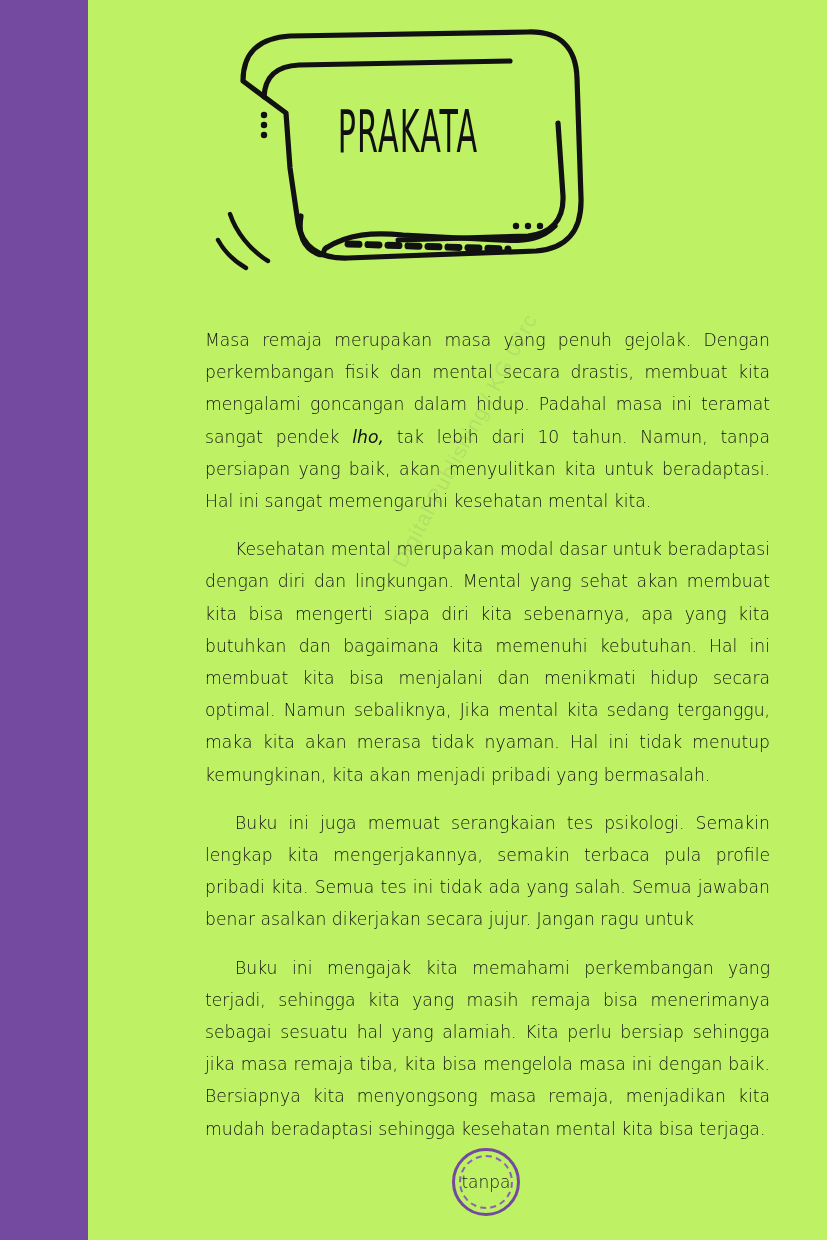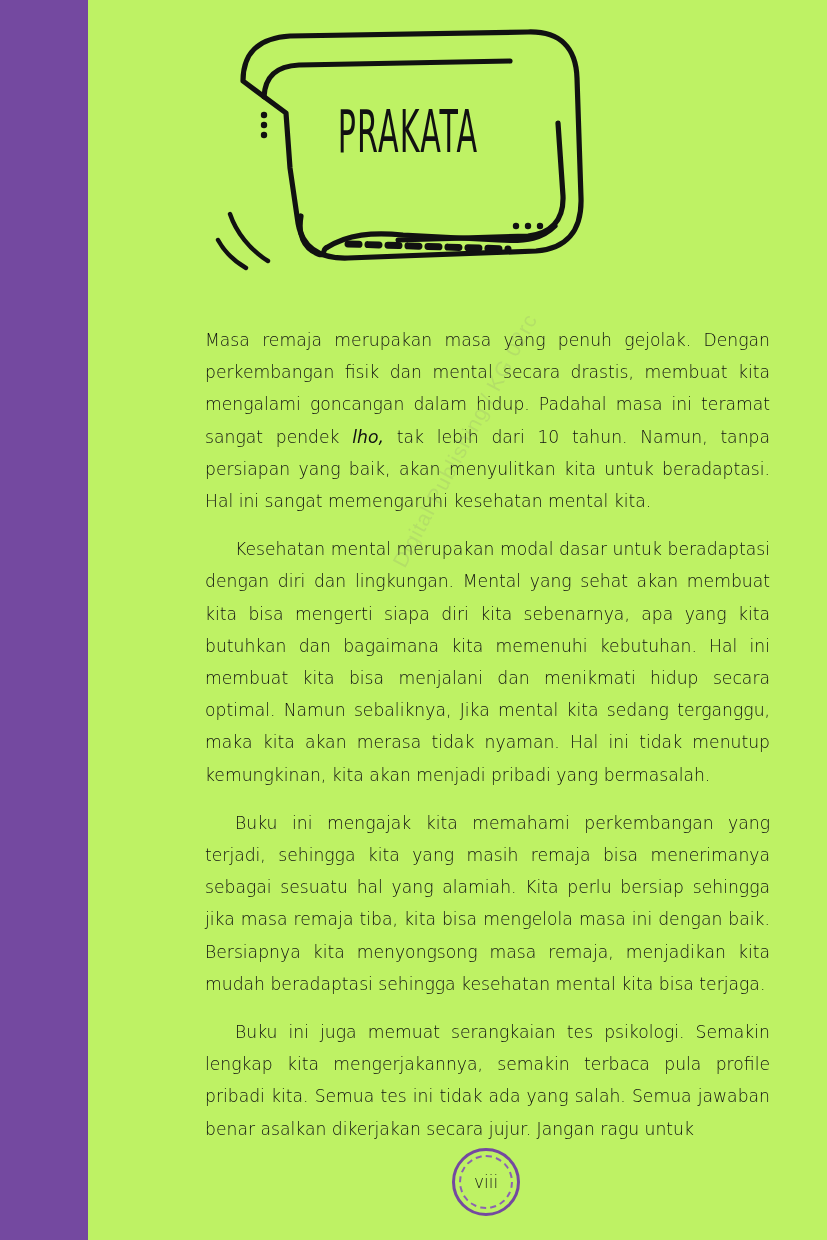--- a/index.html
+++ b/index.html
@@ -185,24 +185,24 @@
         </g>
       </g>
     </svg>
   </div>
 
   <div id="chapter-title">PRAKATA</div>
 
   <div id="article">
       <p class="para">Masa remaja merupakan masa yang penuh gejolak. Dengan perkembangan fisik dan mental secara drastis, membuat kita mengalami goncangan dalam hidup. Padahal masa ini teramat sangat pendek <em>lho,</em> tak lebih dari 10 tahun. Namun, tanpa persiapan yang baik, akan menyulitkan kita untuk beradaptasi. Hal ini sangat memengaruhi kesehatan mental kita.</p>
       <p class="para indent">Kesehatan mental merupakan modal dasar untuk beradaptasi dengan diri dan lingkungan. Mental yang sehat akan membuat kita bisa mengerti siapa diri kita sebenarnya, apa yang  kita butuhkan dan bagaimana kita memenuhi kebutuhan. Hal ini membuat kita bisa menjalani dan menikmati hidup secara optimal. Namun sebaliknya, Jika mental kita sedang terganggu, maka kita akan merasa tidak nyaman. Hal ini tidak menutup kemungkinan, kita akan menjadi pribadi yang bermasalah.</p>
+      <p class="para indent">Buku ini juga memuat serangkaian tes psikologi. Semakin lengkap kita mengerjakannya, semakin terbaca pula profile pribadi kita. Semua tes ini tidak ada yang salah. Semua jawaban benar asalkan dikerjakan secara jujur. Jangan ragu untuk</p>
       <p class="para indent">Buku ini mengajak kita memahami perkembangan yang terjadi, sehingga kita yang masih remaja bisa menerimanya sebagai sesuatu hal yang alamiah. Kita perlu bersiap sehingga jika masa remaja tiba, kita bisa mengelola masa ini dengan baik. Bersiapnya kita menyongsong masa remaja, menjadikan kita mudah beradaptasi sehingga kesehatan mental kita bisa terjaga.</p>
-      <p class="para indent">Buku ini juga memuat serangkaian tes psikologi. Semakin lengkap kita mengerjakannya, semakin terbaca pula profile pribadi kita. Semua tes ini tidak ada yang salah. Semua jawaban benar asalkan dikerjakan secara jujur. Jangan ragu untuk</p>
     </div>
 
   <div id="watermark">Digital Publishing / KG 02rc</div>
 
   <div id="page-number-badge" style="border-color: rgb(116, 73, 160);">
     <div class="inner-ring" style="border-color: rgb(139, 98, 178);"></div>
-    <div class="page-num">viii</div>
+    <div class="page-num">tanpa</div>
   </div>
 
 </div>
 
 </body></html>

